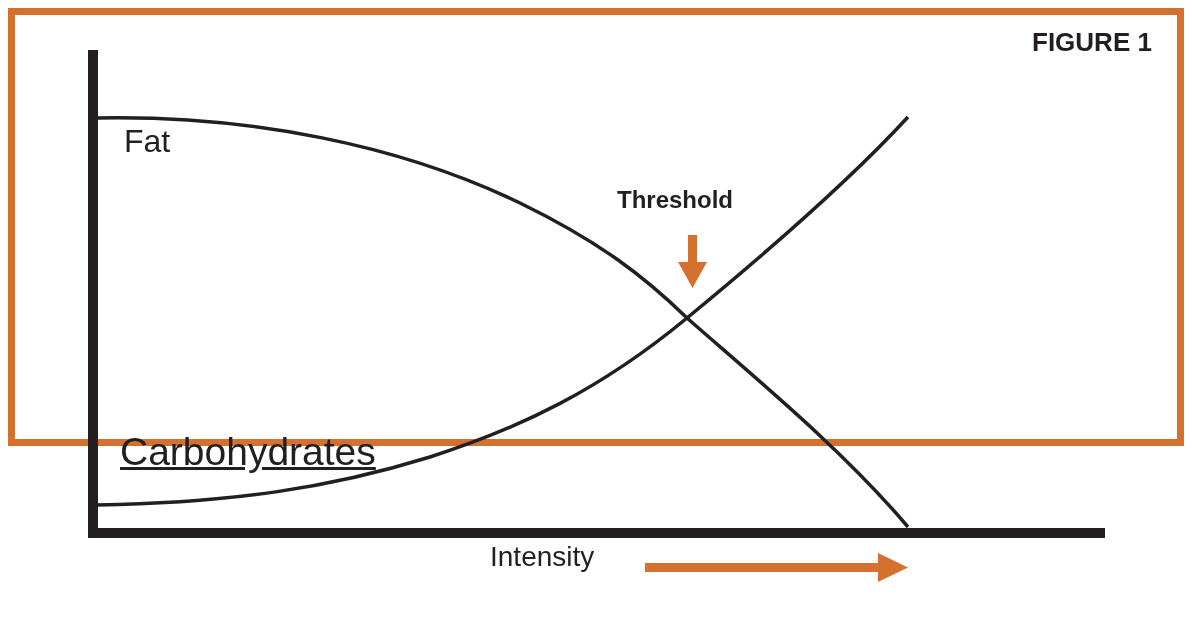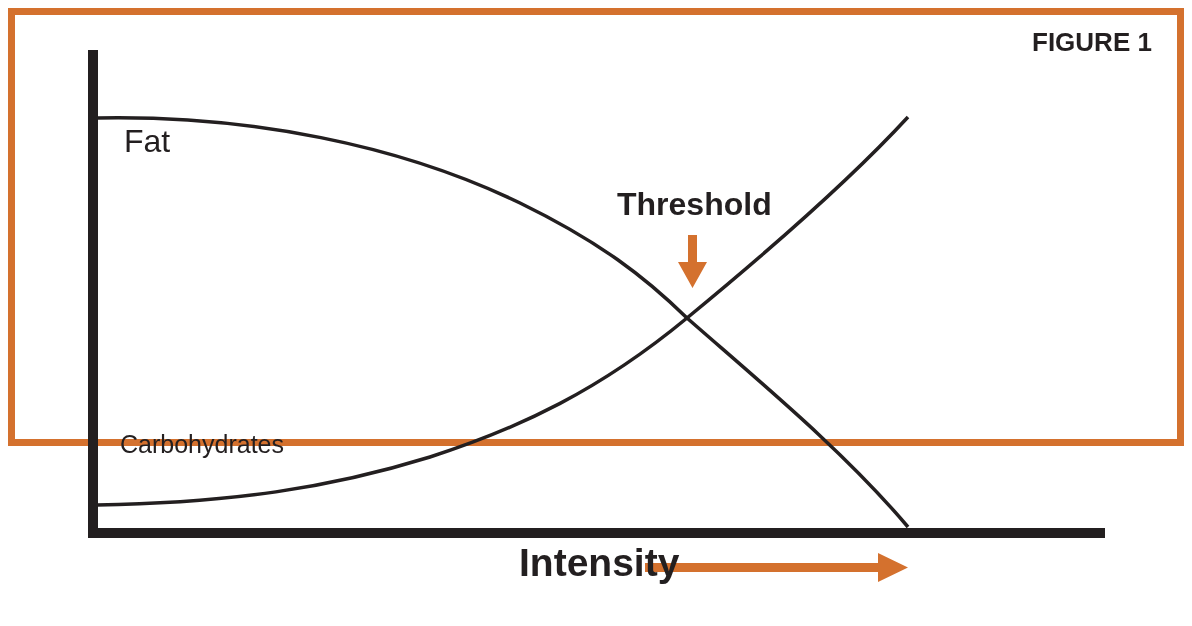--- a/index.html
+++ b/index.html
@@ -38,23 +38,23 @@
   }
   .arrow { fill: var(--accent, #d4712e); }
   .lbl {
     position: absolute;
     color: var(--ink, #231f20);
     line-height: 1;
     white-space: nowrap;
   }
   .lbl-figure   { left: 1032px; top: 29px;  font-size: 26px; font-weight: bold; }
   .lbl-fat      { left: 124px;  top: 125px; font-size: 32px; }
-  .lbl-carbs    { left: 120px;  top: 432px; font-size: 25px; }
-  .lbl-threshold{ left: 617px;  top: 188px; font-size: 32px; font-weight: bold; }
-  .lbl-intensity{ left: 490px;  top: 543px; font-size: 39px; font-weight: bold; margin-left: 29px; }
+  .lbl-carbs    { left: 120px;  top: 432px; font-size: 39px; text-decoration: underline; }
+  .lbl-threshold{ left: 617px;  top: 188px; font-size: 24px; font-weight: bold; }
+  .lbl-intensity{ left: 490px;  top: 543px; font-size: 28px; font-weight: normal; }
 </style>
 </head>
 <body>
 
 <div class="stage">
 
   <div class="figure-frame"></div>
 
   <svg class="chart-canvas" viewBox="0 0 1192 626" xmlns="http://www.w3.org/2000/svg">
 

